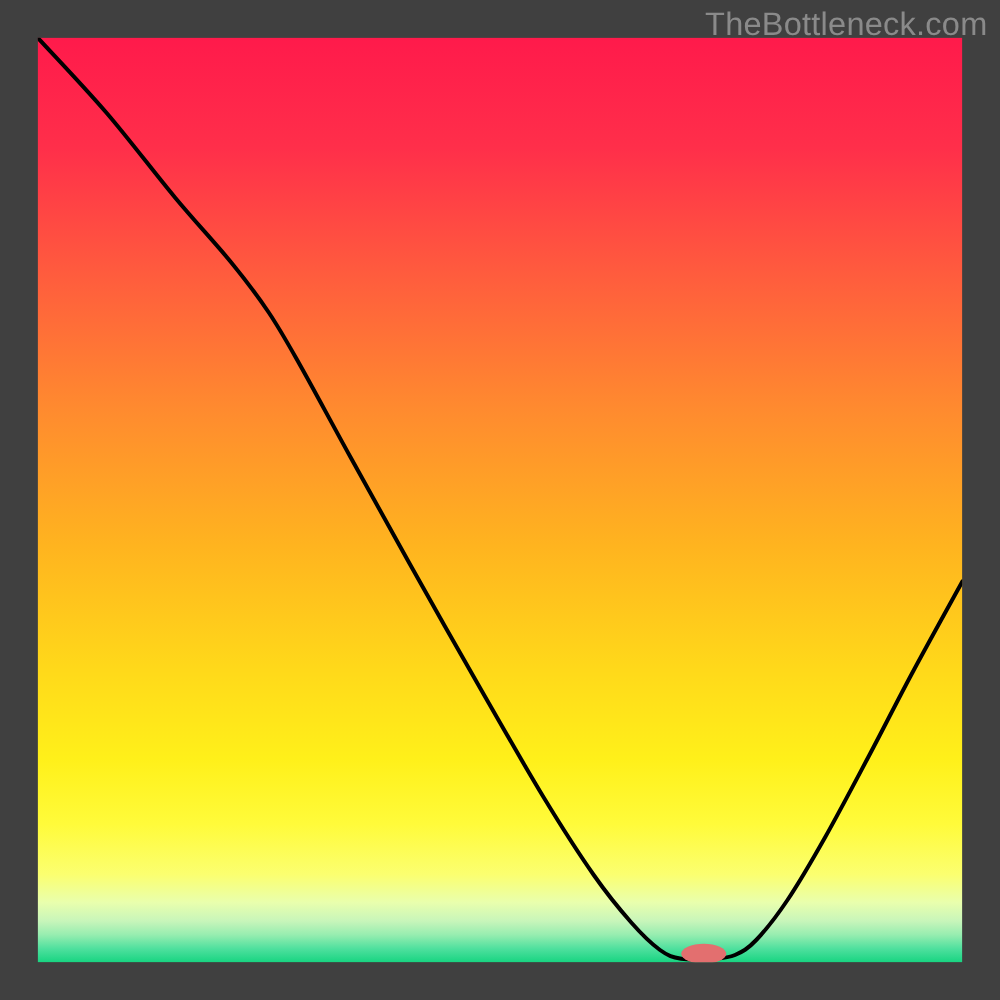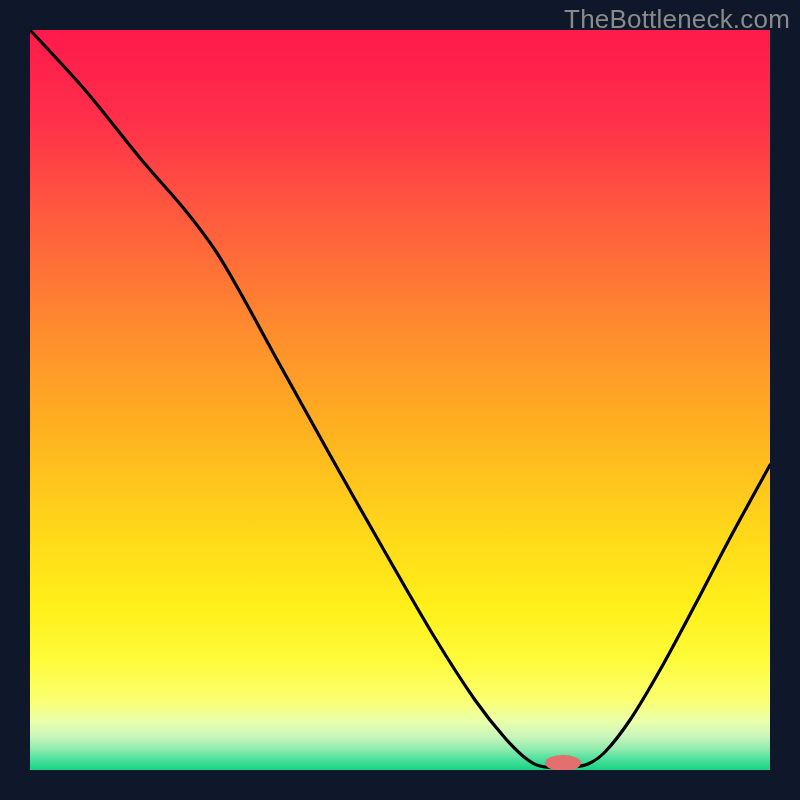--- a/index.html
+++ b/index.html
@@ -9,21 +9,21 @@
     height: 800px;
     background: #000;
     overflow: hidden;
   }
   .frame {
     position: absolute;
     left: 0;
     top: 0;
     width: 800px;
     height: 800px;
-    background: #0f172a;
+    background: #404040;
   }
   .plot-area {
     position: absolute;
     left: 30px;
     top: 30px;
     width: 740px;
     height: 740px;
     overflow: hidden;
   }
   .watermark {

